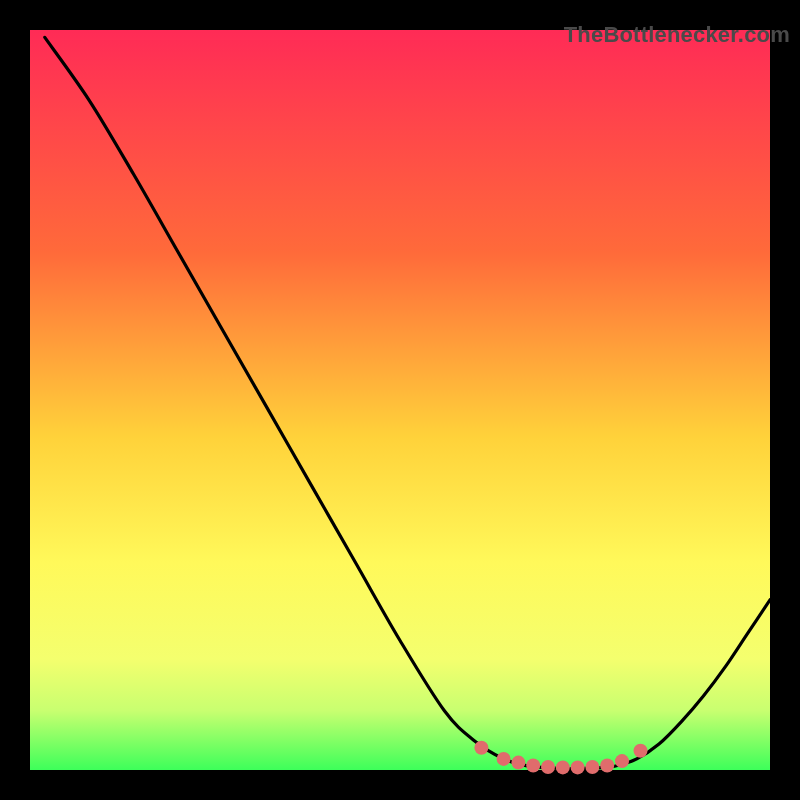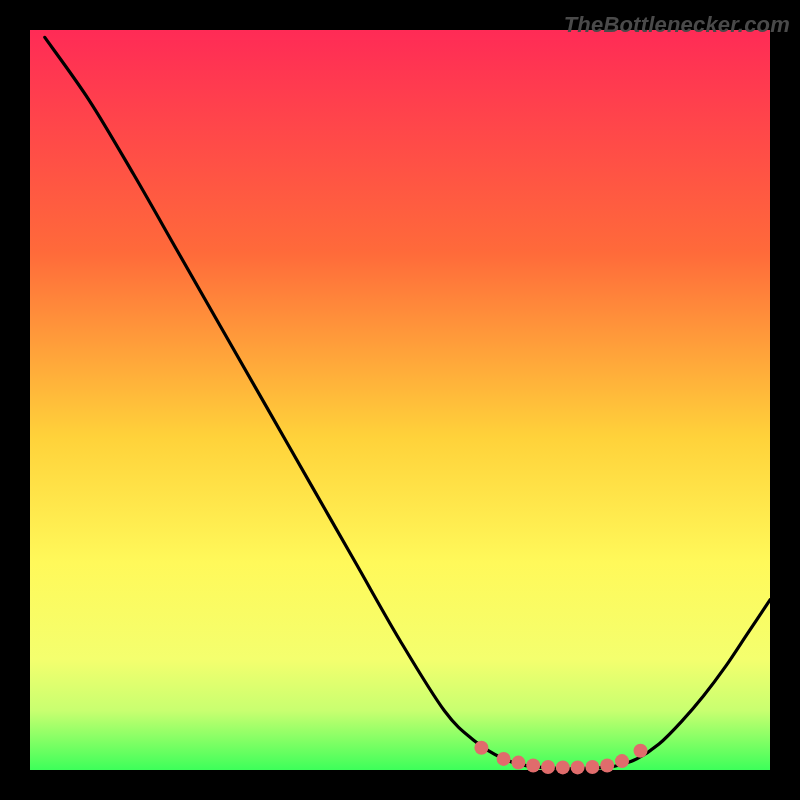--- a/index.html
+++ b/index.html
@@ -12,28 +12,27 @@
     font-family: -apple-system, BlinkMacSystemFont, "Segoe UI", Arial, sans-serif;
   }
   .wrap {
     position: relative;
     width: 800px;
     height: 800px;
     background: #000;
   }
   .watermark {
     position: absolute;
-    top: 12px;
+    top: 22px;
     right: 10px;
     color: #4a4a4a;
     font-size: 22px;
     font-weight: 600;
     letter-spacing: 0.2px;
     z-index: 5;
-    font-style: italic;
   }
   svg {
     display: block;
   }
 </style>
 </head>
 <body>
 
 <div class="wrap">
   <div class="watermark">TheBottlenecker.com</div>

